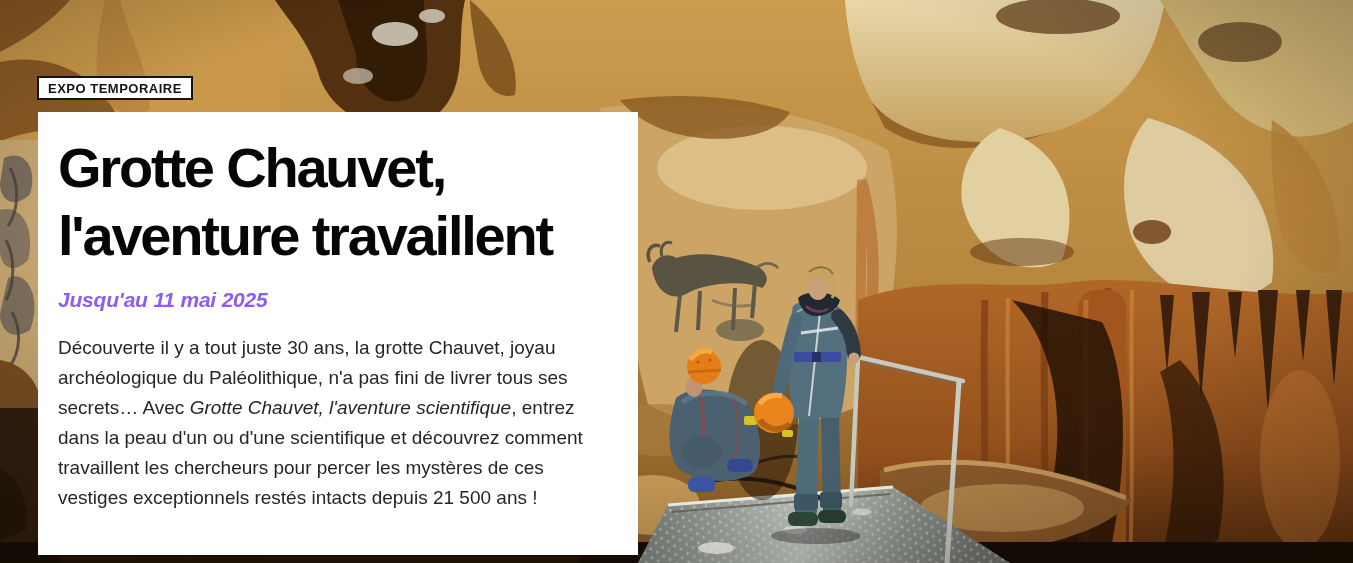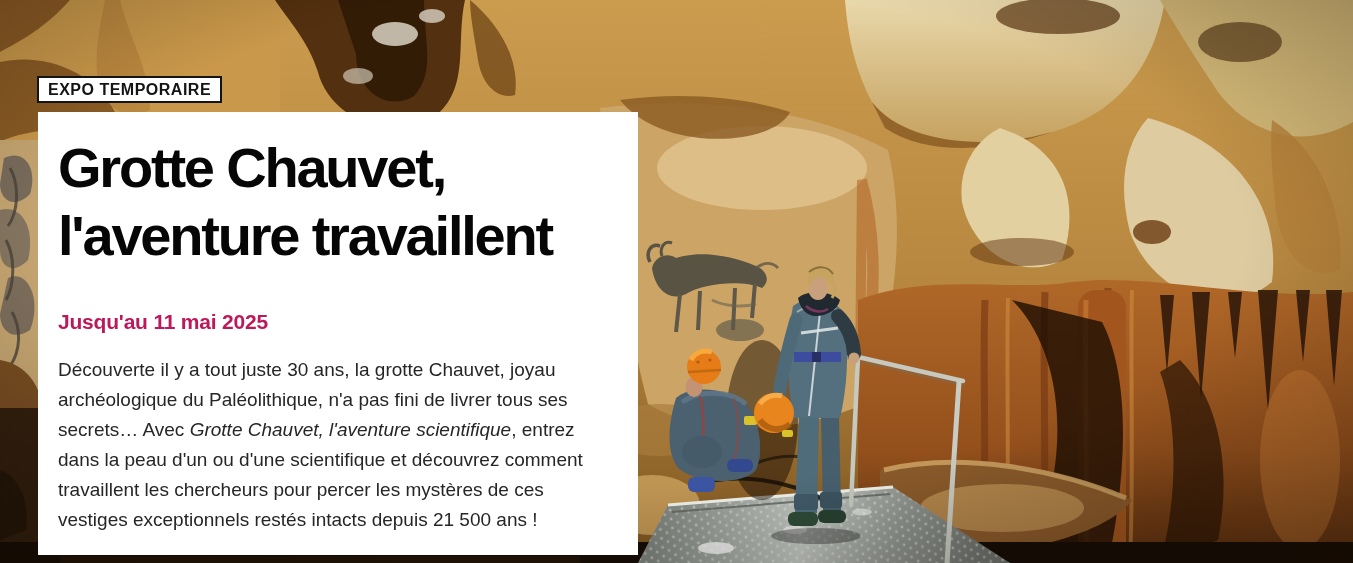--- a/index.html
+++ b/index.html
@@ -4,35 +4,35 @@
 <style>
   html,body{margin:0;padding:0;background:#222;}
   .stage{
     position:relative;width:1353px;height:563px;overflow:hidden;
     font-family:"Liberation Sans",sans-serif;background:#8a5a22;
   }
   svg.cave{position:absolute;left:0;top:0;width:1353px;height:563px;display:block;}
   .badge{
     position:absolute;left:37px;top:76px;z-index:3;
     background:#ffffff;border:2px solid #141414;color:#141414;
-    font-size:16px;font-weight:bold;letter-spacing:.5px;
+    font-size:13px;font-weight:bold;letter-spacing:.5px;
     padding:3px 9px 2px 9px;white-space:nowrap;
   }
   .card{
     position:absolute;left:38px;top:112px;width:600px;height:443px;z-index:2;
     background:#ffffff;box-sizing:border-box;padding:22px 20px 8px 20px;
   }
   .title{
     margin:0;color:#060606;font-weight:bold;
     font-size:56px;line-height:68px;letter-spacing:-2.2px;
   }
   .title .tl{display:block;white-space:nowrap;}
   .date{
-    margin:40px 0 0 0;color:#be185d;
-    font-size:21px;font-weight:bold;letter-spacing:-.2px;
+    margin:18px 0 0 0;color:#8b5cf6;
+    font-size:21px;font-weight:bold;letter-spacing:-.2px;font-style:italic;
   }
   .desc{
     margin:21px 0 0 0;width:560px;color:#262626;
     font-size:19px;line-height:30px;
   }
   .desc em{font-style:italic;}
 </style>
 </head>
 <body>
 

